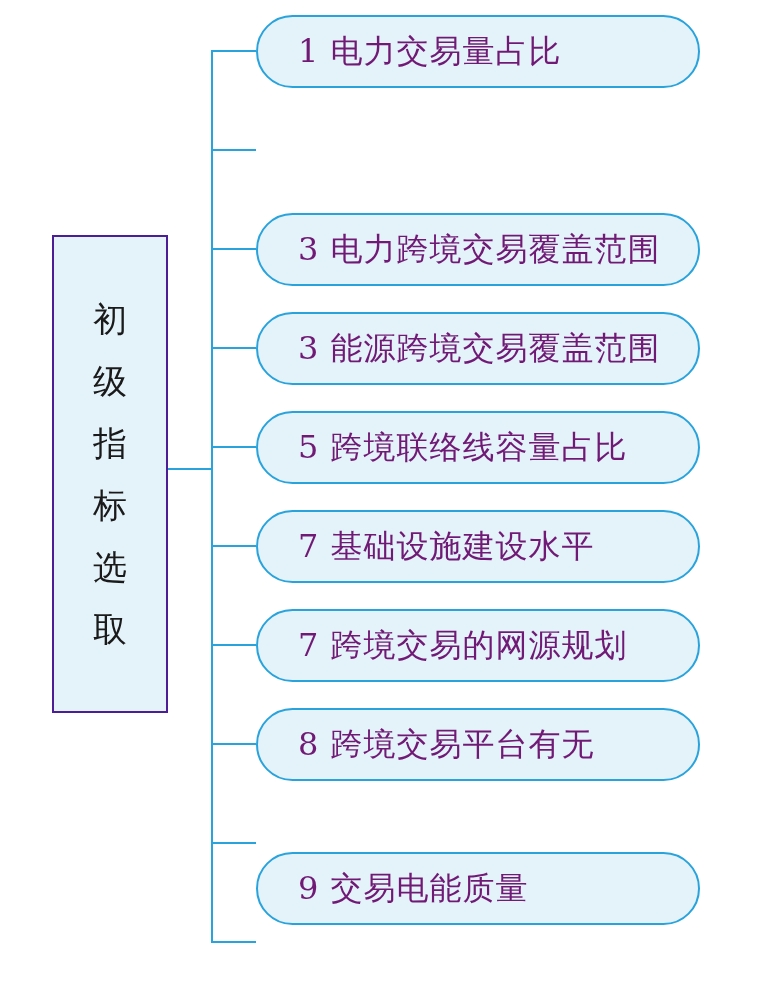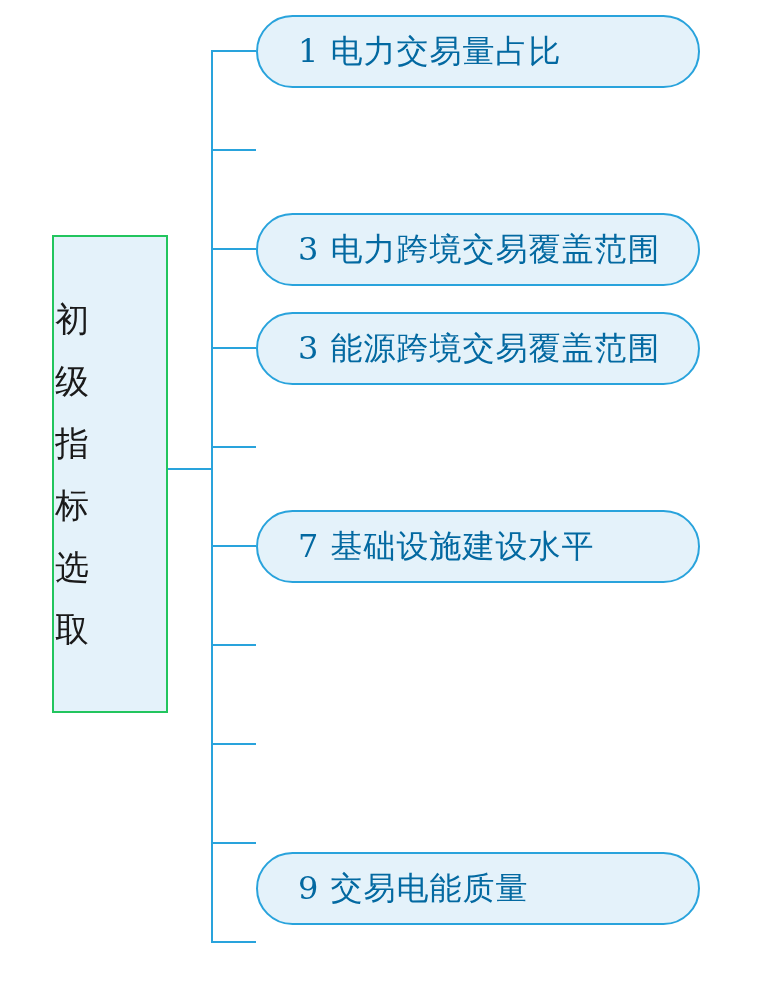--- a/index.html
+++ b/index.html
@@ -16,25 +16,25 @@
     font-family: "DejaVu Serif", "Liberation Serif", serif;
   }
   
   .root-node {
     position: absolute;
     left: 52px;
     top: 235px;
     width: 116px;
     height: 478px;
     box-sizing: border-box;
-    border: 2px solid #22c55e;
+    border: 2px solid #4c1d95;
     background: #e4f2fa;
     display: flex;
     align-items: center;
-    justify-content: flex-start;
+    justify-content: center;
   }
   .root-node-label {
     width: 36px;
     font-size: 34px;
     line-height: 62px;
     color: #1a1a1a;
     text-align: center;
     word-break: break-all;
     letter-spacing: 0;
   }
@@ -47,21 +47,21 @@
     box-sizing: border-box;
     border: 2px solid #29a3dc;
     border-radius: 37px;
     background: #e4f2fa;
     display: flex;
     align-items: center;
     padding-left: 40px;
   }
   .pill-label {
     font-size: 32px;
-    color: #0369a1;
+    color: #701a75;
     white-space: nowrap;
     letter-spacing: 1px;
   }
   
   .line {
     position: absolute;
     background: #29a3dc;
   }
   .trunk {
     left: 211px;
@@ -105,20 +105,29 @@
 
   <div class="pill" style="top:15px">
     <span class="pill-label">1 电力交易量占比</span>
   </div>
   <div class="pill" style="top:213px">
     <span class="pill-label">3 电力跨境交易覆盖范围</span>
   </div>
   <div class="pill" style="top:312px">
     <span class="pill-label">3 能源跨境交易覆盖范围</span>
   </div>
+  <div class="pill" style="top:411px">
+    <span class="pill-label">5 跨境联络线容量占比</span>
+  </div>
   <div class="pill" style="top:510px">
     <span class="pill-label">7 基础设施建设水平</span>
+  </div>
+  <div class="pill" style="top:609px">
+    <span class="pill-label">7 跨境交易的网源规划</span>
+  </div>
+  <div class="pill" style="top:708px">
+    <span class="pill-label">8 跨境交易平台有无</span>
   </div>
   <div class="pill" style="top:852px">
     <span class="pill-label">9 交易电能质量</span>
   </div>
 
 </div>
 
 </body></html>

